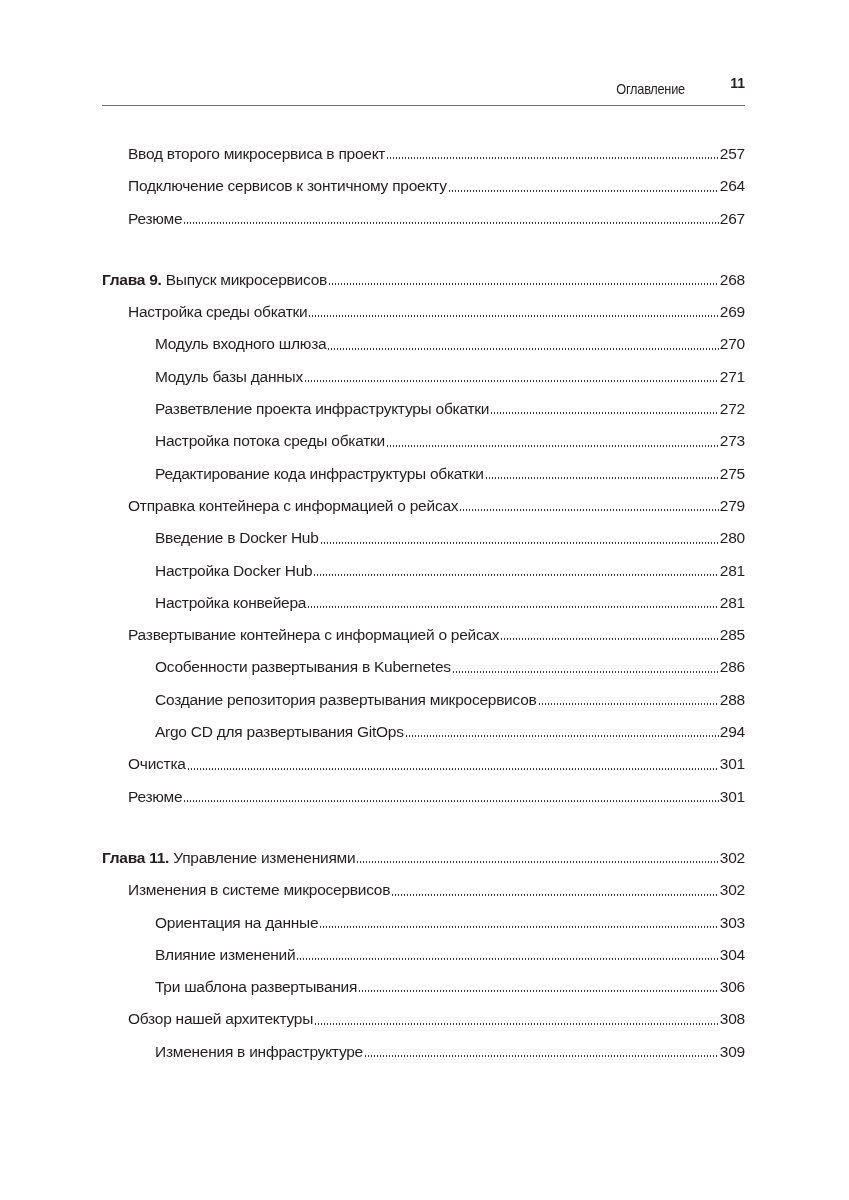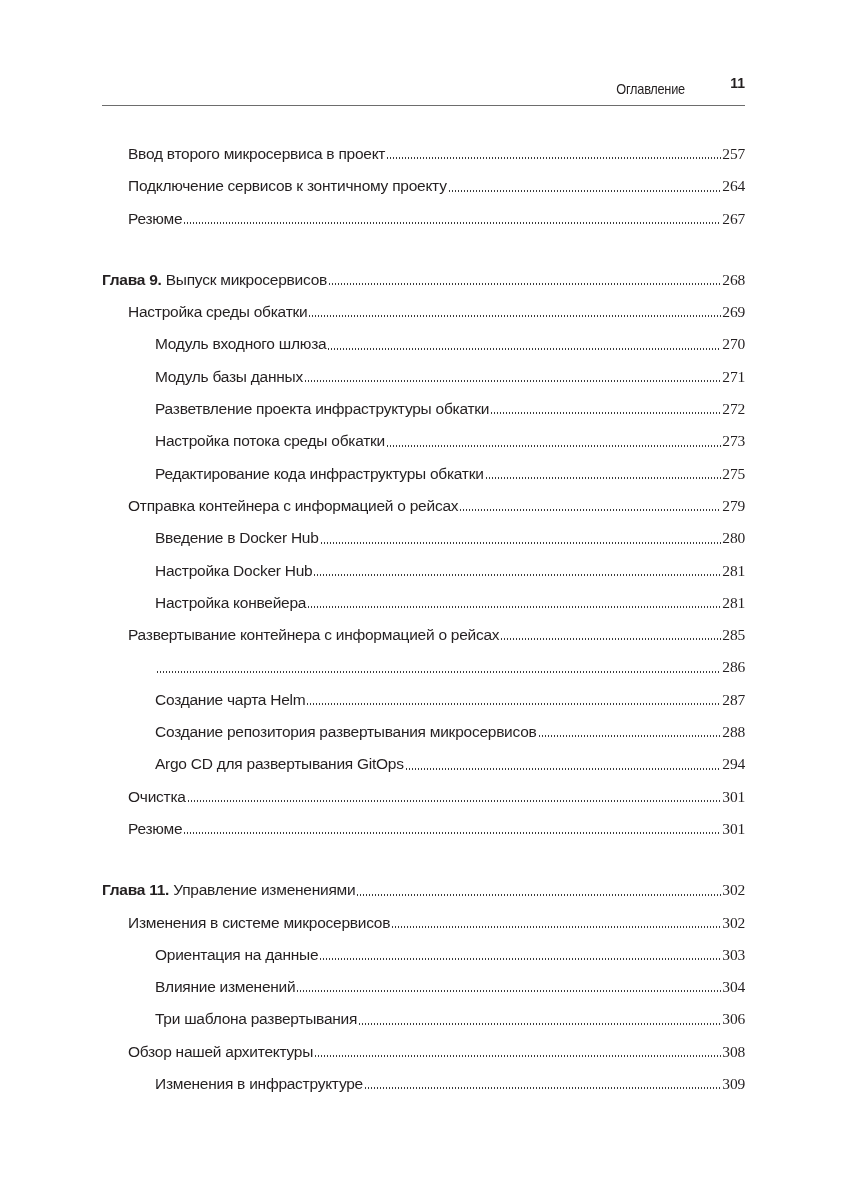--- a/index.html
+++ b/index.html
@@ -34,21 +34,21 @@
   .entry.l3 { padding-left: 53px; }
   .entry .label { flex: 0 0 auto; letter-spacing: -0.25px; }
   .entry .label b { font-weight: bold; }
   .entry .leader {
     flex: 1 1 auto; overflow: hidden; margin: 0 1px;
     position: relative; height: 1px; align-self: flex-end; margin-bottom: 11px;
     background-image: radial-gradient(circle, #3a3a3a 0.55px, transparent 0.9px);
     background-size: 3px 2px; background-repeat: repeat-x; background-position: left bottom;
     height: 2px;
   }
-  .entry .page { flex: 0 0 auto; letter-spacing: -0.2px; font-family: Liberation Serif, serif; }
+  .entry .page { flex: 0 0 auto; letter-spacing: -0.2px; }
   .gap { height: 29px; }
 </style>
 </head>
 <body>
 
 <div class="header">
   <span class="header-title">Оглавление</span>
   <span class="page-number">11</span>
 </div>
 
@@ -127,27 +127,23 @@
         <span class="label">Настройка конвейера</span>
         <span class="leader"></span>
         <span class="page">281</span>
       </div>
       <div class="entry l2">
         <span class="label">Развертывание контейнера с информацией о рейсах</span>
         <span class="leader"></span>
         <span class="page">285</span>
       </div>
       <div class="entry l3">
+        <span class="label">Особенности развертывания в Kubernetes</span>
         <span class="leader"></span>
         <span class="page">286</span>
-      </div>
-      <div class="entry l3">
-        <span class="label">Создание чарта Helm</span>
-        <span class="leader"></span>
-        <span class="page">287</span>
       </div>
       <div class="entry l3">
         <span class="label">Создание репозитория развертывания микросервисов</span>
         <span class="leader"></span>
         <span class="page">288</span>
       </div>
       <div class="entry l3">
         <span class="label">Argo CD для развертывания GitOps</span>
         <span class="leader"></span>
         <span class="page">294</span>

